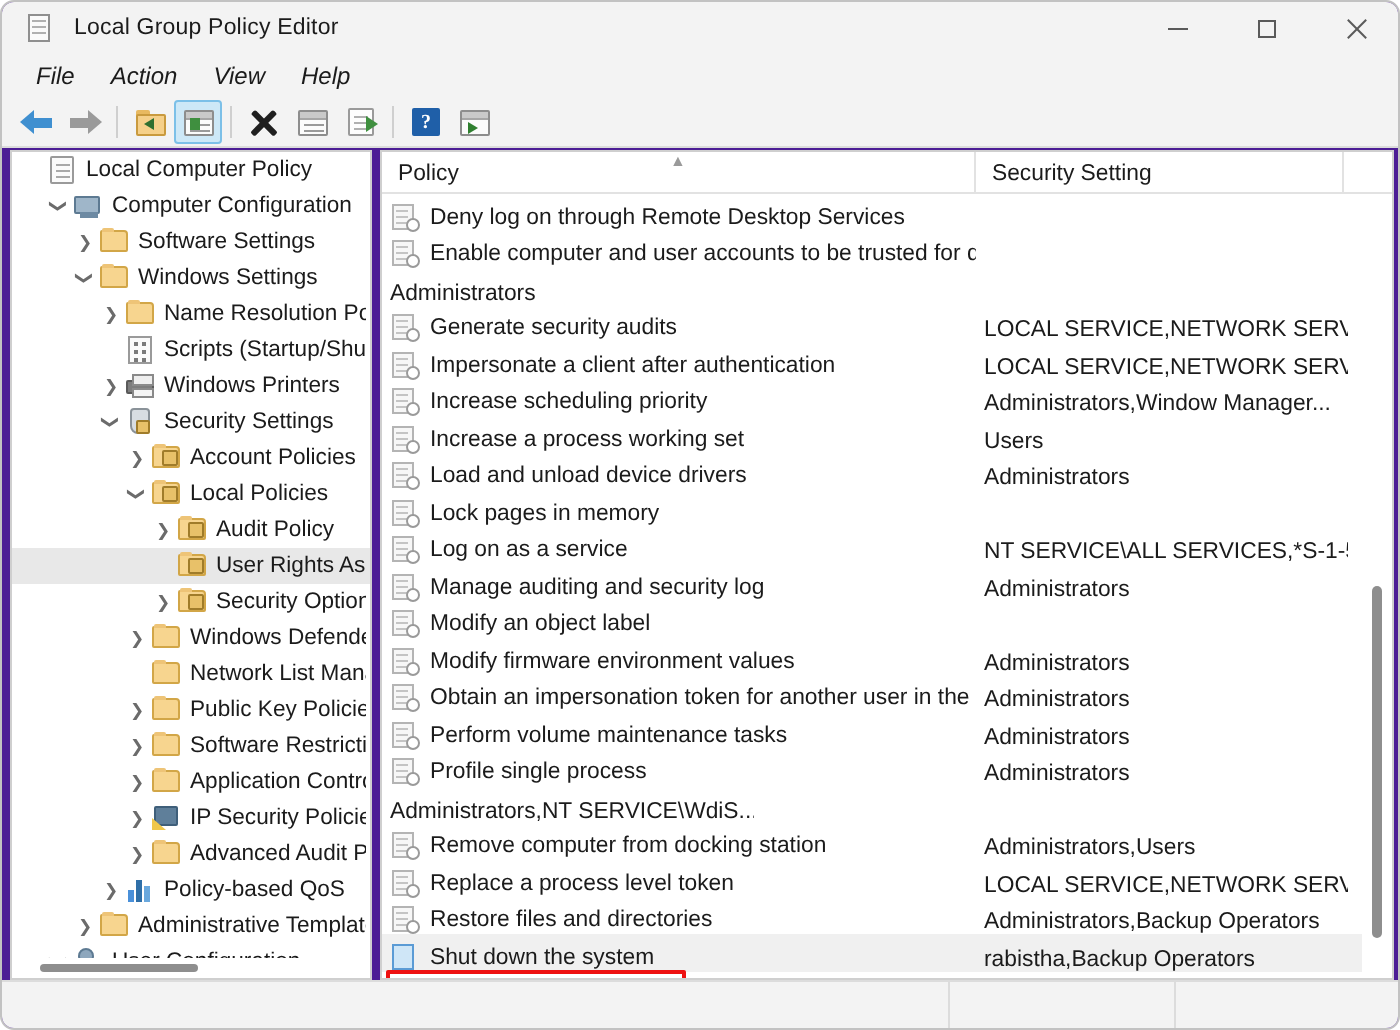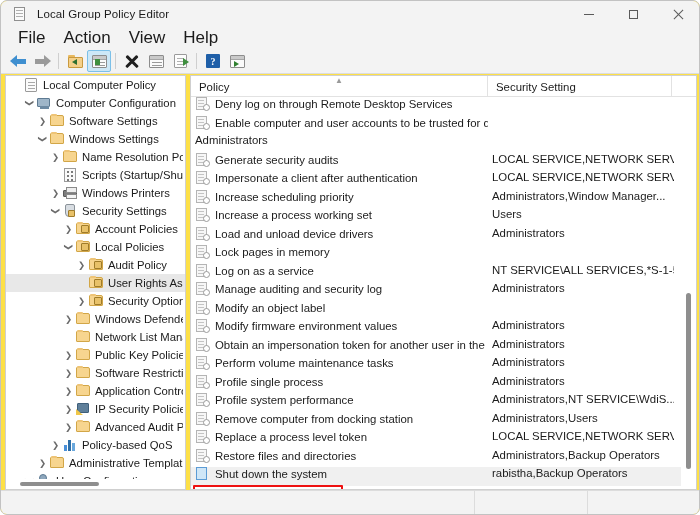--- a/index.html
+++ b/index.html
@@ -6,21 +6,21 @@
   html, body {
     margin: 0; padding: 0;
     width: 700px; height: 515px;
     overflow: hidden;
     background: #ffffff;
     font-family: "Liberation Sans", sans-serif;
   }
   #app {
     position: relative;
     width: 700px; height: 515px;
-    background: #fde047;
+    background: #4c1d95;
     border: 1px solid #c2c2c2;
     border-radius: 7px;
     overflow: hidden;
   }
 
   
   .titlebar {
     position: absolute; left: 0; top: 0; width: 700px; height: 26px;
     background: #f3f3f3;
     display: flex; align-items: center;
@@ -46,21 +46,21 @@
   }
   .glyph-close::before { transform: rotate(45deg); }
   .glyph-close::after  { transform: rotate(-45deg); }
 
   
   .menubar {
     position: absolute; left: 0; top: 26px; width: 700px; height: 22px;
     background: #f3f3f3; display: flex; align-items: center; padding-left: 8px;
   }
   .menuitem {
-    font-size: 17px; color: #1b1b1b; padding: 2px 9px; white-space: nowrap;
+    font-size: 12px; color: #1b1b1b; padding: 2px 9px; white-space: nowrap; font-style: italic;
   }
 
   
   .toolbar {
     position: absolute; left: 0; top: 48px; width: 700px; height: 25px;
     background: #f3f3f3; display: flex; align-items: center; padding-left: 5px;
     border-bottom: 1px solid #dcdcdc;
   }
   .tbtn {
     width: 24px; height: 22px; display:flex; align-items:center; justify-content:center;
@@ -231,21 +231,21 @@
   .lhcell.c1 { width:297px; }
   .lhcell.c2 { width:184px; }
   .lhcell.c3 { width:24px; border-right:none; }
   .sortmark {
     position:absolute; left:0; right:0; top:1px; text-align:center;
     font-size:8px; color:#9a9a9a; line-height:8px;
   }
 
   .lbody { position:absolute; left:0; top:21px; right:0; bottom:0; overflow:hidden; }
   .lrow {
-    position:relative; height:18.5px; display:flex; align-items:flex-start;
+    position:relative; height:18.5px; display:flex; align-items:flex-end;
     font-size:11.4px; color:#1b1b1b; white-space:nowrap;
   }
   .lrow.sel { background:#f0f0f0; }
   .pol {
     display:flex; align-items:center; width:297px; padding-left:4px; overflow:hidden;
   }
   .pol-ic { width:15px; height:14px; flex:none; margin-right:5px; position:relative; }
   .pol-ic .pg {
     position:absolute; left:1px; top:0; width:11px; height:13px;
     background:#f7f7f7; border:1px solid #b4b4b4;
@@ -715,28 +715,20 @@
             <span class="pol-ic">
               <i class="pg"></i>
               <i class="pl"></i>
               <i class="mg"></i>
             </span>
             <span>Profile single process</span>
           </span>
           <span class="sec">Administrators</span>
         </div>
         <div class="lrow">
-          <span class="pol">
-            <span class="pol-ic">
-              <i class="pg"></i>
-              <i class="pl"></i>
-              <i class="mg"></i>
-            </span>
-            <span>Profile system performance</span>
-          </span>
           <span class="sec">Administrators,NT SERVICE\WdiS...</span>
         </div>
         <div class="lrow">
           <span class="pol">
             <span class="pol-ic">
               <i class="pg"></i>
               <i class="pl"></i>
               <i class="mg"></i>
             </span>
             <span>Remove computer from docking station</span>

